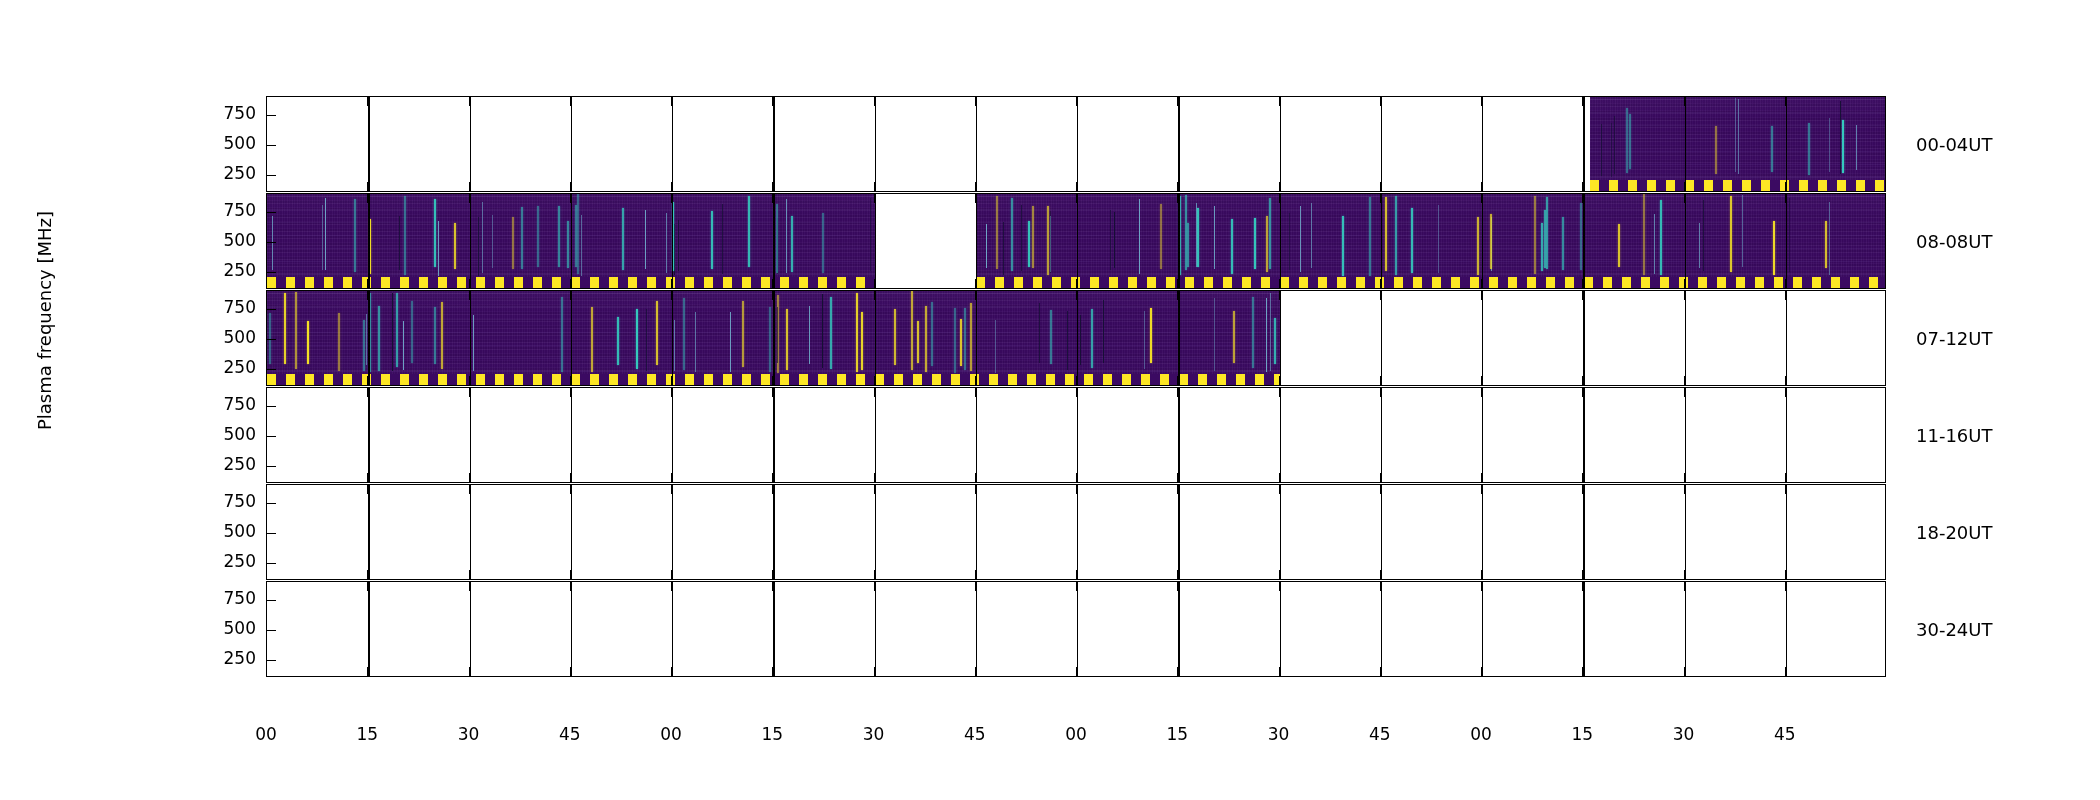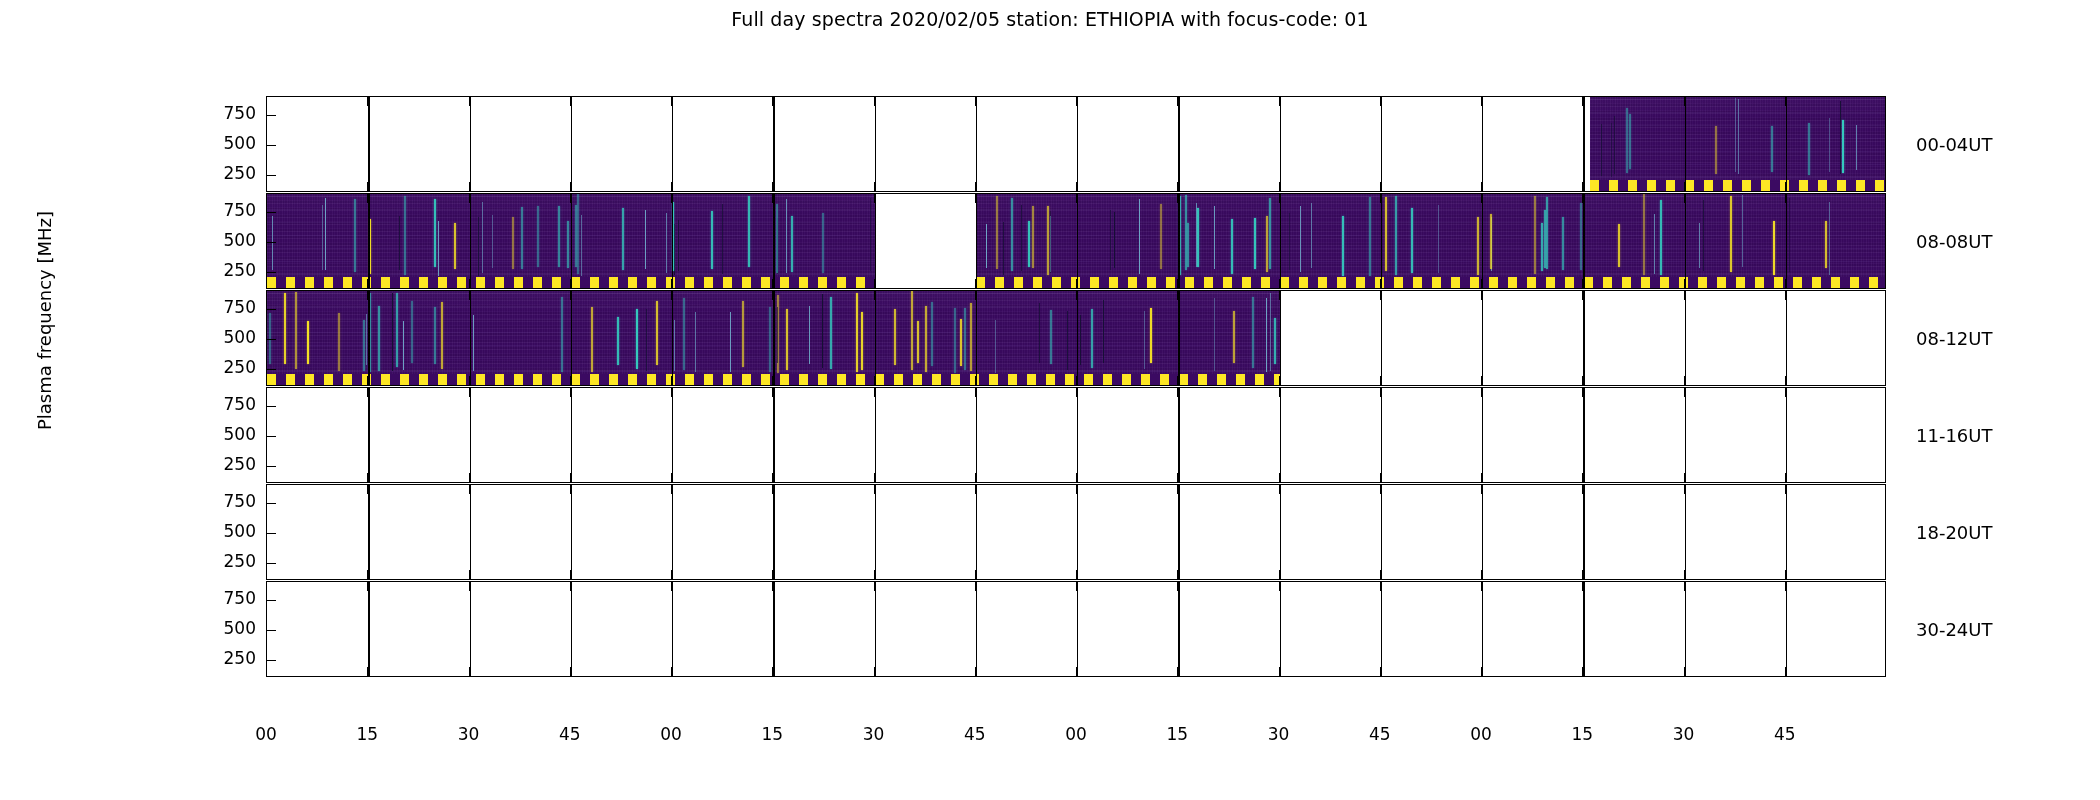--- a/index.html
+++ b/index.html
@@ -97,21 +97,20 @@
   .xtlab{
     position:absolute;top:726px;width:60px;text-align:center;
     font-size:17px;line-height:17px;
   }
 </style>
 </head>
 <body>
 
 <div class="figure">
 
-  <div class="fig-title">Full day spectra 2020/02/05 station: ETHIOPIA with focus-code: 01</div>
 
   <div class="ylabel">Plasma frequency [MHz]</div>
 
   <div id="panels">
       <div class="panel" style="top: 96px;">
         <div class="spec" style="left: 1323px; width: 297px; background-color: rgb(59, 10, 98);">
           <div class="noise"></div>
           <div class="bands"></div>
           <div class="streak lt" style="left: 265.635px; width: 1px; top: 28.3149px; bottom: 21.4354px; opacity: 0.75;"></div>
           <div class="streak ye" style="left: 295.658px; width: 2px; top: 28.2205px; bottom: 14.587px; opacity: 0.8;"></div>
@@ -613,21 +612,21 @@
       <div class="ytlab" style="left: 196px; top: 493px;">750</div>
       <div class="ytlab" style="left: 196px; top: 523px;">500</div>
       <div class="ytlab" style="left: 196px; top: 553px;">250</div>
       <div class="ytlab" style="left: 196px; top: 590px;">750</div>
       <div class="ytlab" style="left: 196px; top: 620px;">500</div>
       <div class="ytlab" style="left: 196px; top: 650px;">250</div>
     </div>
   <div id="rowlabels">
       <div class="rowlab" style="top: 134px;">00-04UT</div>
       <div class="rowlab" style="top: 231px;">08-08UT</div>
-      <div class="rowlab" style="top: 328px;">08-12UT</div>
+      <div class="rowlab" style="top: 328px;">07-12UT</div>
       <div class="rowlab" style="top: 425px;">11-16UT</div>
       <div class="rowlab" style="top: 522px;">18-20UT</div>
       <div class="rowlab" style="top: 619px;">30-24UT</div>
     </div>
   <div id="xlabels">
       <div class="xtlab" style="left: 236px;">00</div>
       <div class="xtlab" style="left: 337.25px;">15</div>
       <div class="xtlab" style="left: 438.5px;">30</div>
       <div class="xtlab" style="left: 539.75px;">45</div>
       <div class="xtlab" style="left: 641px;">00</div>

